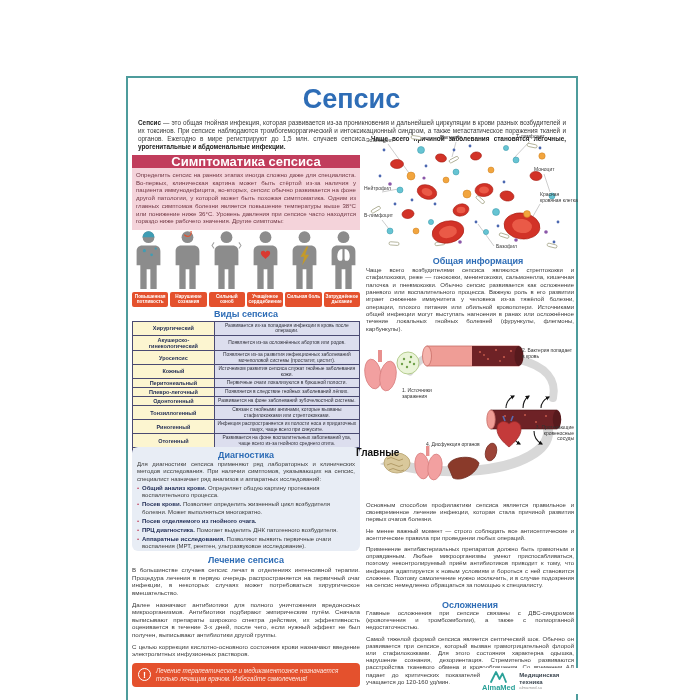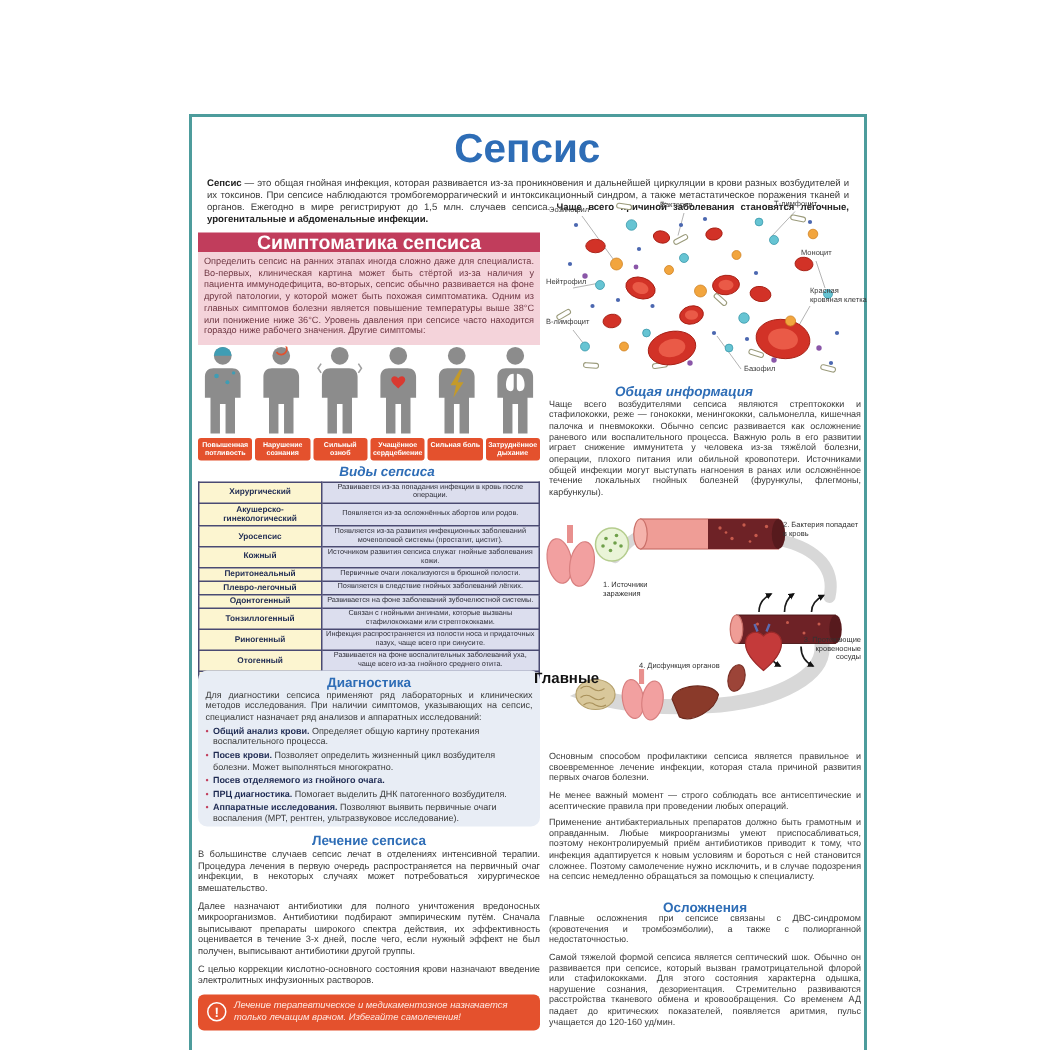--- a/index.html
+++ b/index.html
@@ -9,42 +9,42 @@
   .title{left:0;top:6px;width:447px;text-align:center;font-size:27px;font-weight:bold;color:#2e6db6;}
   .intro{left:10px;top:41px;width:428px;font-size:6.4px;line-height:1.26;color:#3a3a3a;text-align:justify;}
   .intro b{color:#222;}
   .sym-h{left:4px;top:77px;width:228px;height:13px;background:#c13d5c;color:#fff;font-size:13px;font-weight:bold;text-align:center;line-height:13px;}
   .sym-b{left:4px;top:90px;width:228px;height:62px;background:#f4d3da;box-sizing:border-box;padding:3px 4px;font-size:6.1px;line-height:1.27;color:#6e3642;text-align:justify;}
   .figures{left:4px;top:153px;width:228px;height:60px;display:flex;justify-content:space-between;}
   .figures svg{width:33px;height:60px;}
   .symlab{left:4px;top:214px;width:228px;display:flex;gap:2px;}
   .symlab div{flex:1;background:#e4512d;border-radius:2px;color:#fff;font-size:4.7px;line-height:1.15;font-weight:bold;text-align:center;padding:2px 1px;}
   .sec-h{font-size:9px;font-weight:bold;color:#2e6db6;text-align:center;}
-  .types-h{left:16px;top:231px;width:228px;font-style:italic;}
+  .types-h{left:4px;top:231px;width:228px;}
   table.types{position:absolute;left:4px;top:243px;width:228px;border-collapse:collapse;}
   table.types td{border:0.5px solid #4a4a72;text-align:center;vertical-align:middle;padding:1px 2px;}
   td.tname{width:36%;background:#fcf5d0;font-weight:bold;font-size:5.5px;color:#1e2a52;line-height:1.1;}
   td.tdesc{background:#dcdeee;font-size:4.9px;color:#30303a;line-height:1.12;}
   .diag{left:4px;top:369px;width:228px;height:104px;background:#e8edf5;border-radius:6px;box-sizing:border-box;padding:3px 5px;}
   .diag .sec-h{position:static;}
   .diag p.di{margin:1px 0 2px;font-size:6px;line-height:1.22;color:#3a3a3a;text-align:justify;}
   .diag ul{margin:0;padding:0;list-style:none;}
   .diag li{margin:2px 0;font-size:6px;line-height:1.2;color:#3a3a3a;padding-left:5px;position:relative;}
   .diag li::before{content:"•";color:#c13d5c;position:absolute;left:0;top:0;}
   .diag li b{color:#1e2a52;}
   .treat-h{left:4px;top:477px;width:228px;}
   .treat{left:4px;top:488px;width:228px;}
   .treat p{margin:0 0 4px;font-size:6.2px;line-height:1.23;color:#3a3a3a;text-align:justify;}
   .warn{left:4px;top:585px;width:228px;background:#e4512d;border-radius:4px;display:flex;align-items:center;gap:5px;box-sizing:border-box;padding:4px 6px;}
   .warn .ic{flex:0 0 13px;height:13px;border:1.3px solid #fff;border-radius:50%;color:#fff;font-weight:bold;font-size:9px;text-align:center;line-height:13px;box-sizing:border-box;}
   .warn .wt{font-size:6.3px;line-height:1.25;color:#ffe9e2;font-style:italic;}
   .cells{left:236px;top:56px;width:214px;height:124px;}
   .cells svg{position:absolute;left:0;top:0;}
   .clab{position:absolute;font-size:5px;color:#3a3a3a;line-height:1.1;}
-  .info-h{left:224px;top:178px;width:208px;font-style:italic;}
+  .info-h{left:246px;top:178px;width:208px;}
   .info-b{left:238px;top:189px;width:208px;font-size:6px;line-height:1.22;color:#3a3a3a;text-align:justify;}
   .dev-h{left:238px;top:250px;width:208px;text-align:center;font-family:"DejaVu Serif",serif;font-style:italic;font-weight:bold;font-size:12px;color:#2e6db6;}
   .diagram{left:232px;top:264px;width:218px;height:152px;}
   .stg{position:absolute;font-size:5px;color:#333;line-height:1.12;}
   .death{left:228px;top:369px;font-size:10px;font-weight:bold;color:#111;}
   .prev-h{left:238px;top:414px;width:208px;}
   .prev{left:238px;top:424px;width:208px;}
   .prev p,.compl p{margin:0 0 4px;font-size:6px;line-height:1.2;color:#3a3a3a;text-align:justify;}
   .compl-h{left:238px;top:522px;width:208px;}
   .compl{left:238px;top:532px;width:208px;}
@@ -377,15 +377,27 @@
     <p>Не менее важный момент — строго соблюдать все антисептические и асептические правила при проведении любых операций.</p>
     <p>Применение антибактериальных препаратов должно быть грамотным и оправданным. Любые микроорганизмы умеют приспосабливаться, поэтому неконтролируемый приём антибиотиков приводит к тому, что инфекция адаптируется к новым условиям и бороться с ней становится сложнее. Поэтому самолечение нужно исключить, и в случае подозрения на сепсис немедленно обращаться за помощью к специалисту.</p>
   </div>
 
   <div class="abs sec-h compl-h">Осложнения</div>
   <div class="abs compl">
     <p>Главные осложнения при сепсисе связаны с ДВС-синдромом (кровотечения и тромбоэмболии), а также с полиорганной недостаточностью.</p>
     <p>Самой тяжелой формой сепсиса является септический шок. Обычно он развивается при сепсисе, который вызван грамотрицательной флорой или стафилококками. Для этого состояния характерна одышка, нарушение сознания, дезориентация. Стремительно развиваются расстройства тканевого обмена и кровообращения. Со временем АД падает до критических показателей, появляется аритмия, пульс учащается до 120-160 уд/мин.</p>
   </div>
 
+  <div class="abs logo">
+    <div class="lm">
+      <svg width="17" height="13" viewBox="0 0 17 13">
+        <path d="M1,12 L6,2 L9.5,9 L12.5,3.5 L16,12" fill="none" stroke="#2aa198" stroke-width="1.8" stroke-linejoin="round" stroke-linecap="round"></path>
+      </svg>
+      <div class="lname">AlmaMed</div>
+    </div>
+    <div>
+      <div class="ltag"><span>Медицинская</span><br><span>техника</span></div>
+      <div class="lurl">almamed.su</div>
+    </div>
+  </div>
 
  </div>
 </div>
 
 </body></html>

